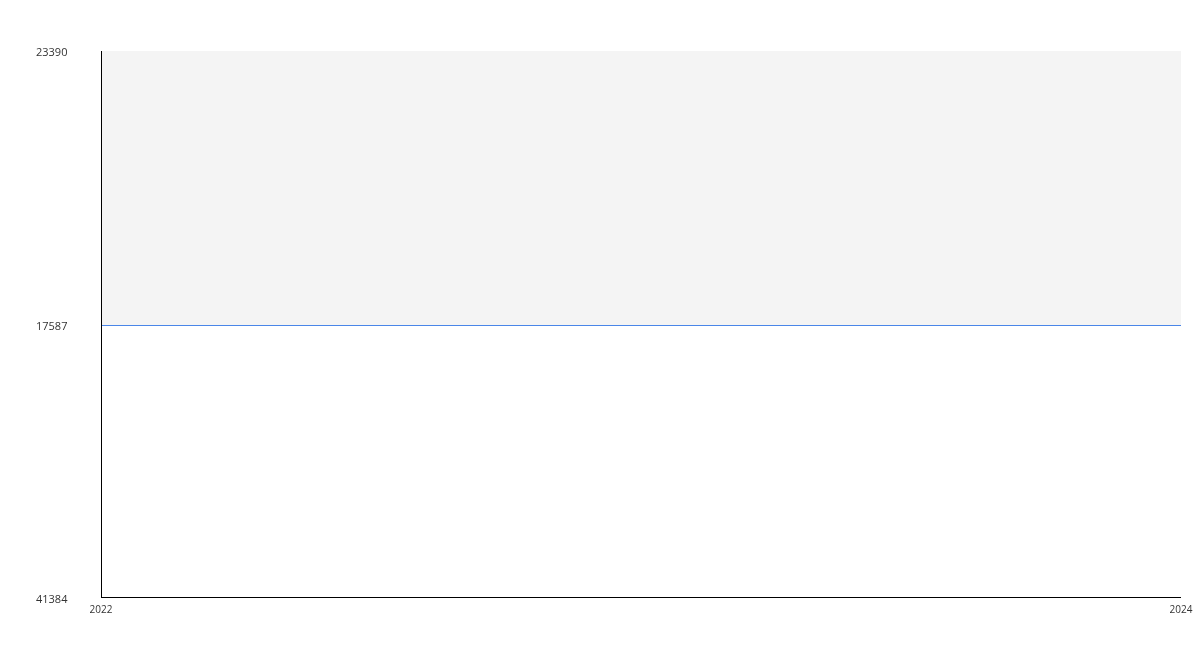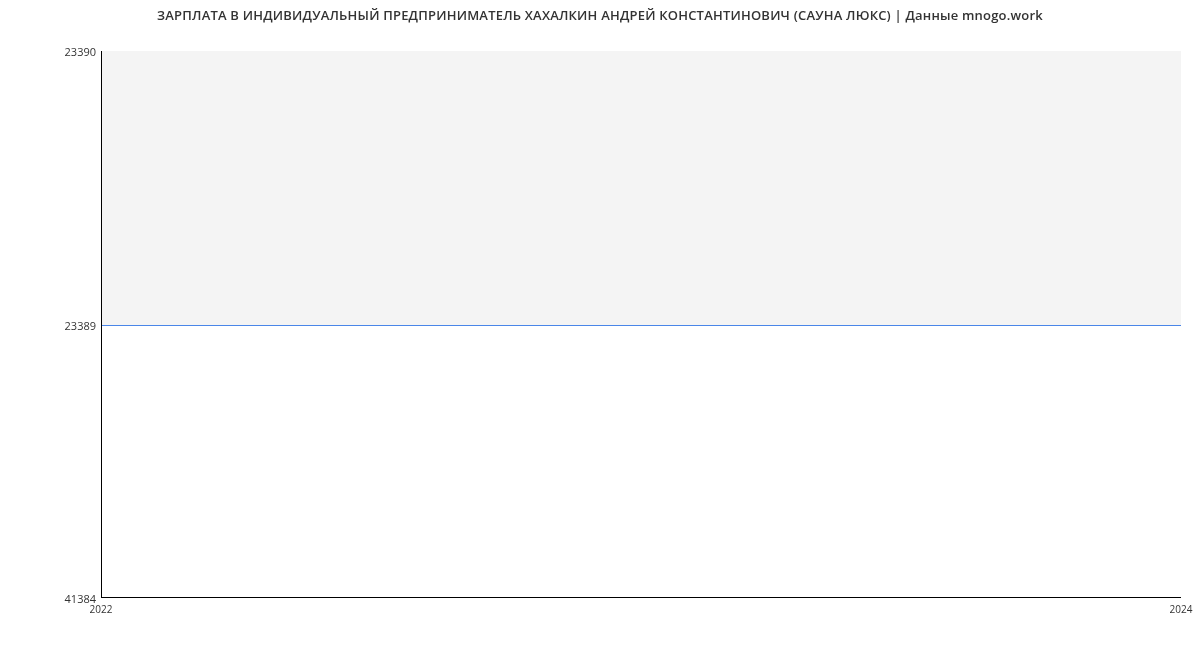--- a/index.html
+++ b/index.html
@@ -48,46 +48,45 @@
     position: absolute;
     left: 0;
     right: 0;
     height: 0;
     border-top: 1.5px solid #4a86e8;
   }
   .y-tick {
     position: absolute;
     right: 1104px;
     width: 60px;
-    text-align: right;
+    text-align: left;
     font-size: 11px;
     color: #333;
     transform: translateY(-50%);
   }
   .x-tick {
     position: absolute;
     top: 602px;
     font-size: 10px;
     color: #333;
   }
   .x-tick.left { left: 101px; transform: translateX(-50%); }
   .x-tick.right { left: 1181px; transform: translateX(-50%); }
 </style>
 </head>
 <body>
 
 <div class="chart-container">
 
-  <div class="chart-title">ЗАРПЛАТА В ИНДИВИДУАЛЬНЫЙ ПРЕДПРИНИМАТЕЛЬ ХАХАЛКИН АНДРЕЙ КОНСТАНТИНОВИЧ (САУНА ЛЮКС) | Данные mnogo.work</div>
 
   <div class="plot-area">
     <div class="shaded-upper" id="shaded" style="height: 273.5px;"></div>
     <div class="data-line" id="line" style="top: 273.5px;"></div>
   </div>
 
   <div class="y-tick" id="ytick-top" style="top: 51px;">23390</div>
-  <div class="y-tick" id="ytick-mid" style="top: 324.5px;">23389</div>
+  <div class="y-tick" id="ytick-mid" style="top: 324.5px;">17587</div>
   <div class="y-tick" id="ytick-bot" style="top: 598px;">41384</div>
 
   <div class="x-tick left">2022</div>
   <div class="x-tick right">2024</div>
 
 </div>
 
 </body></html>

